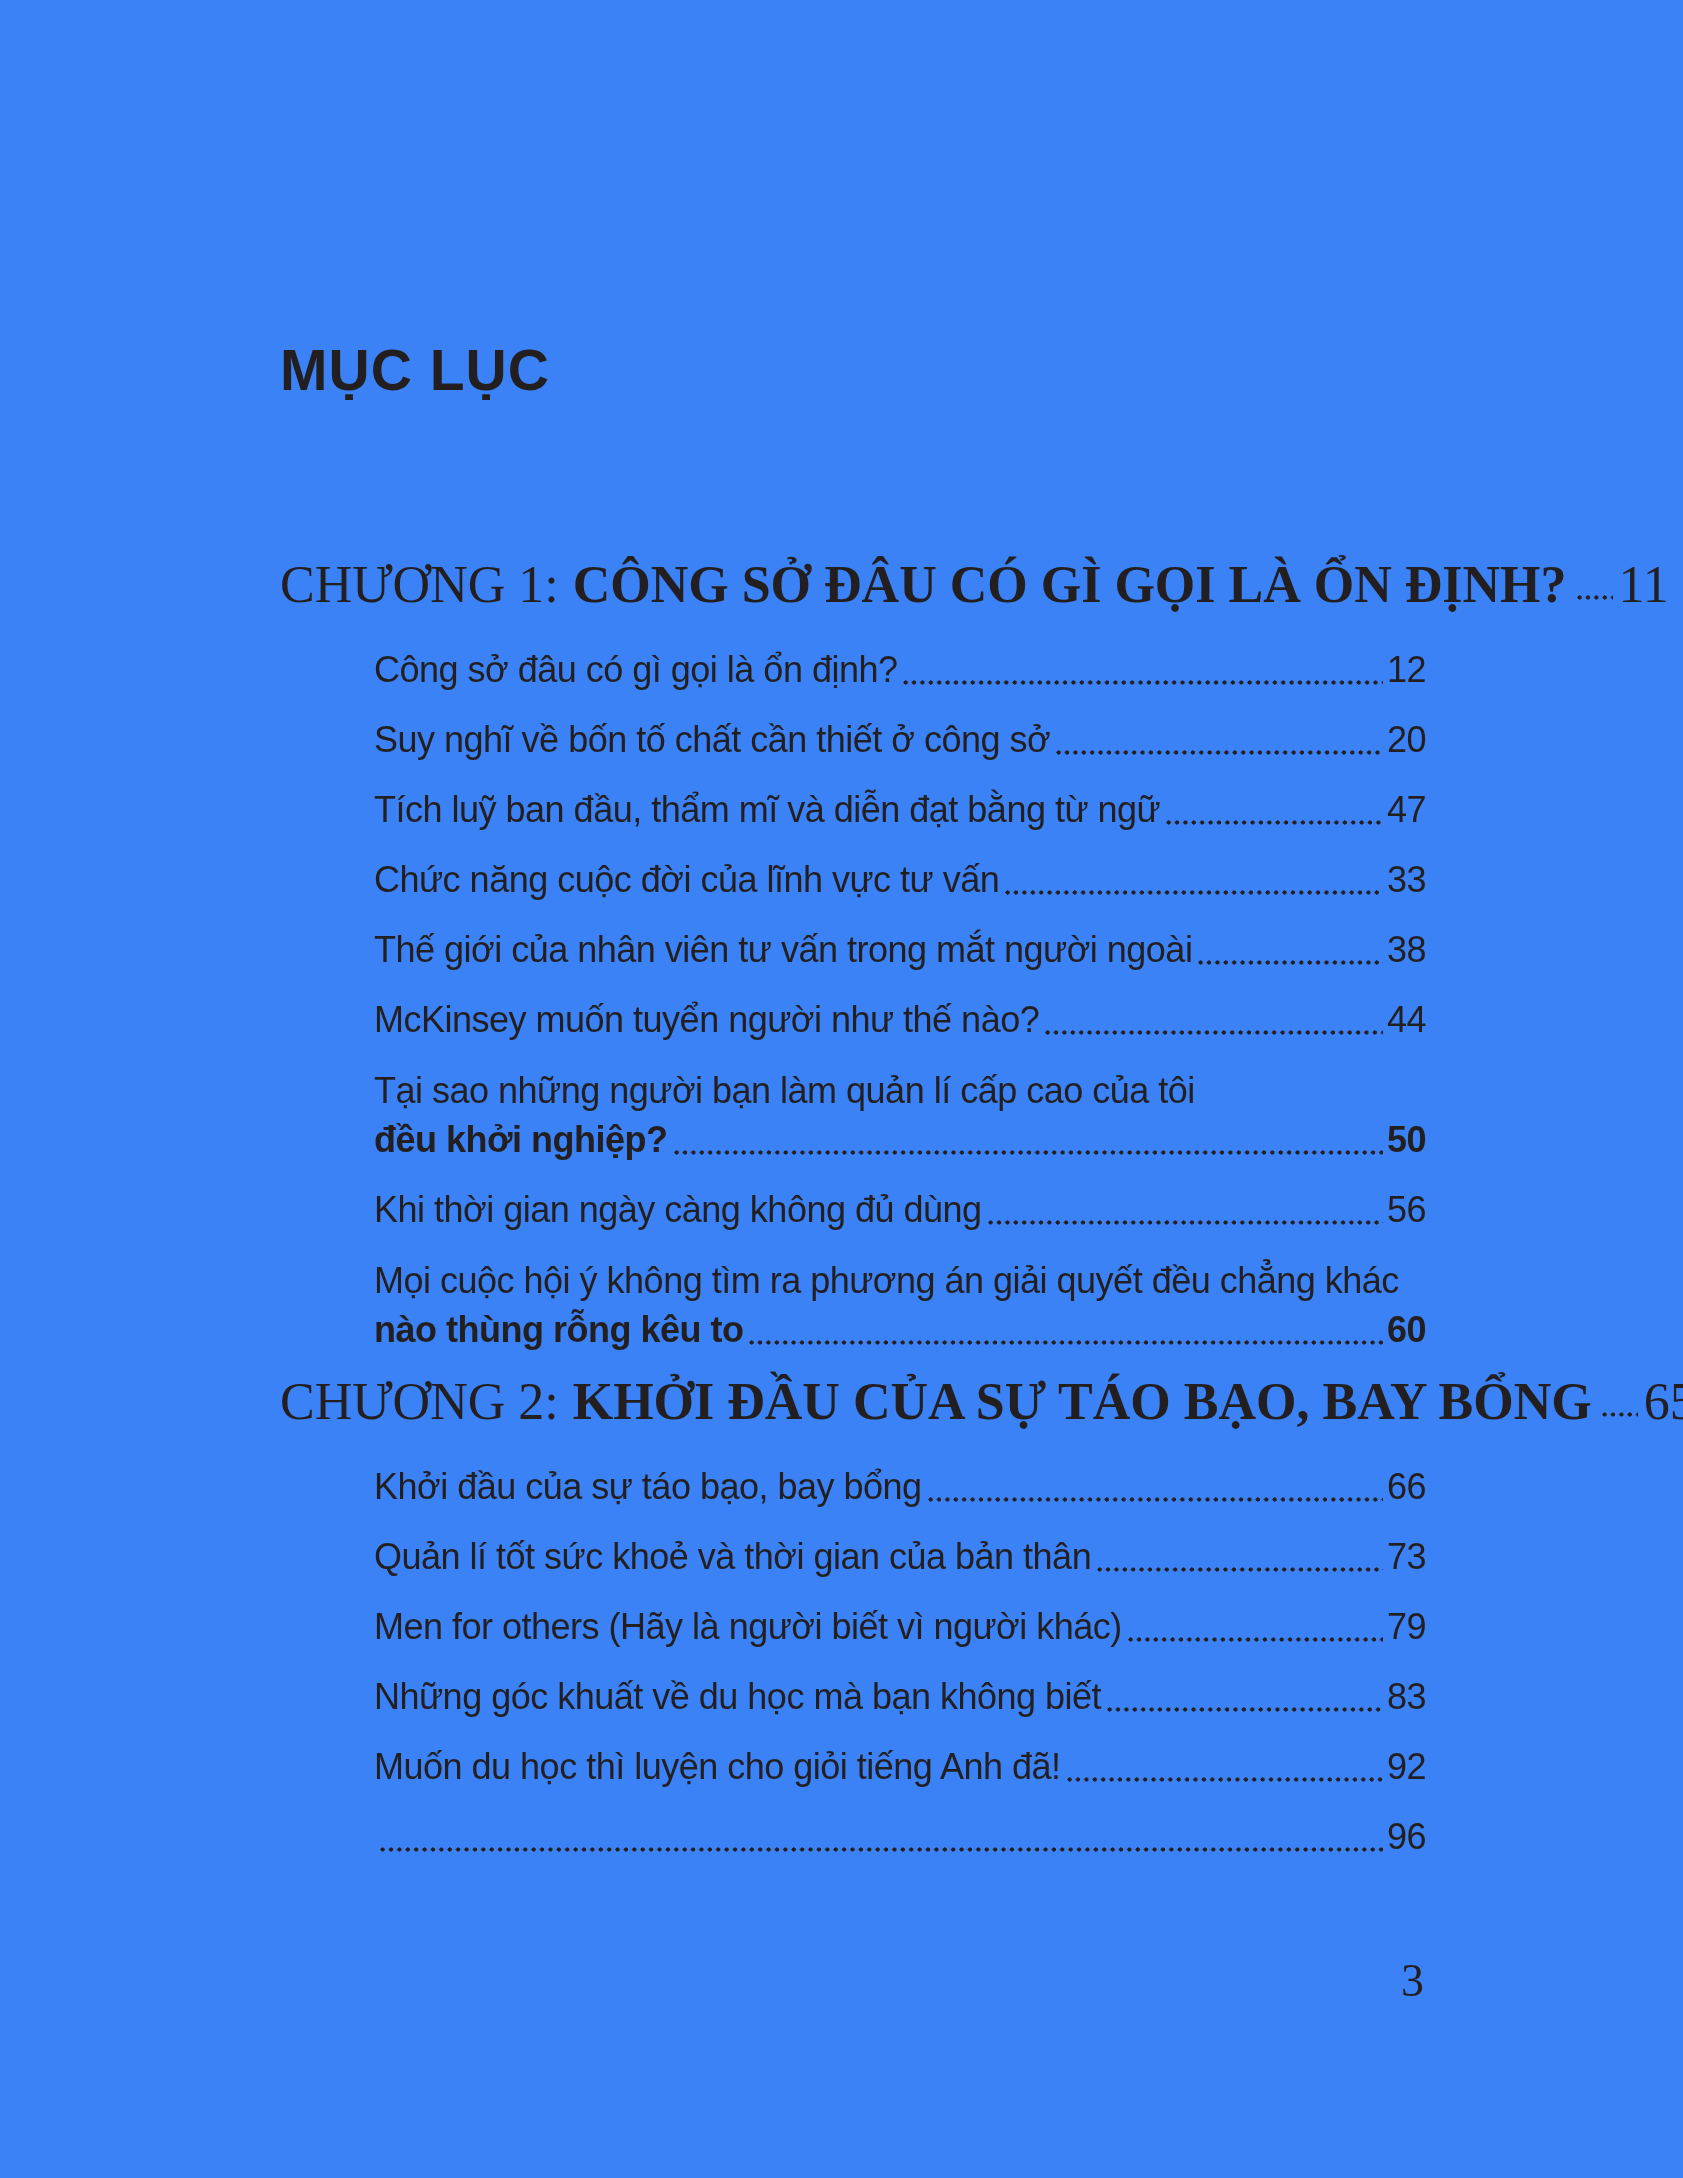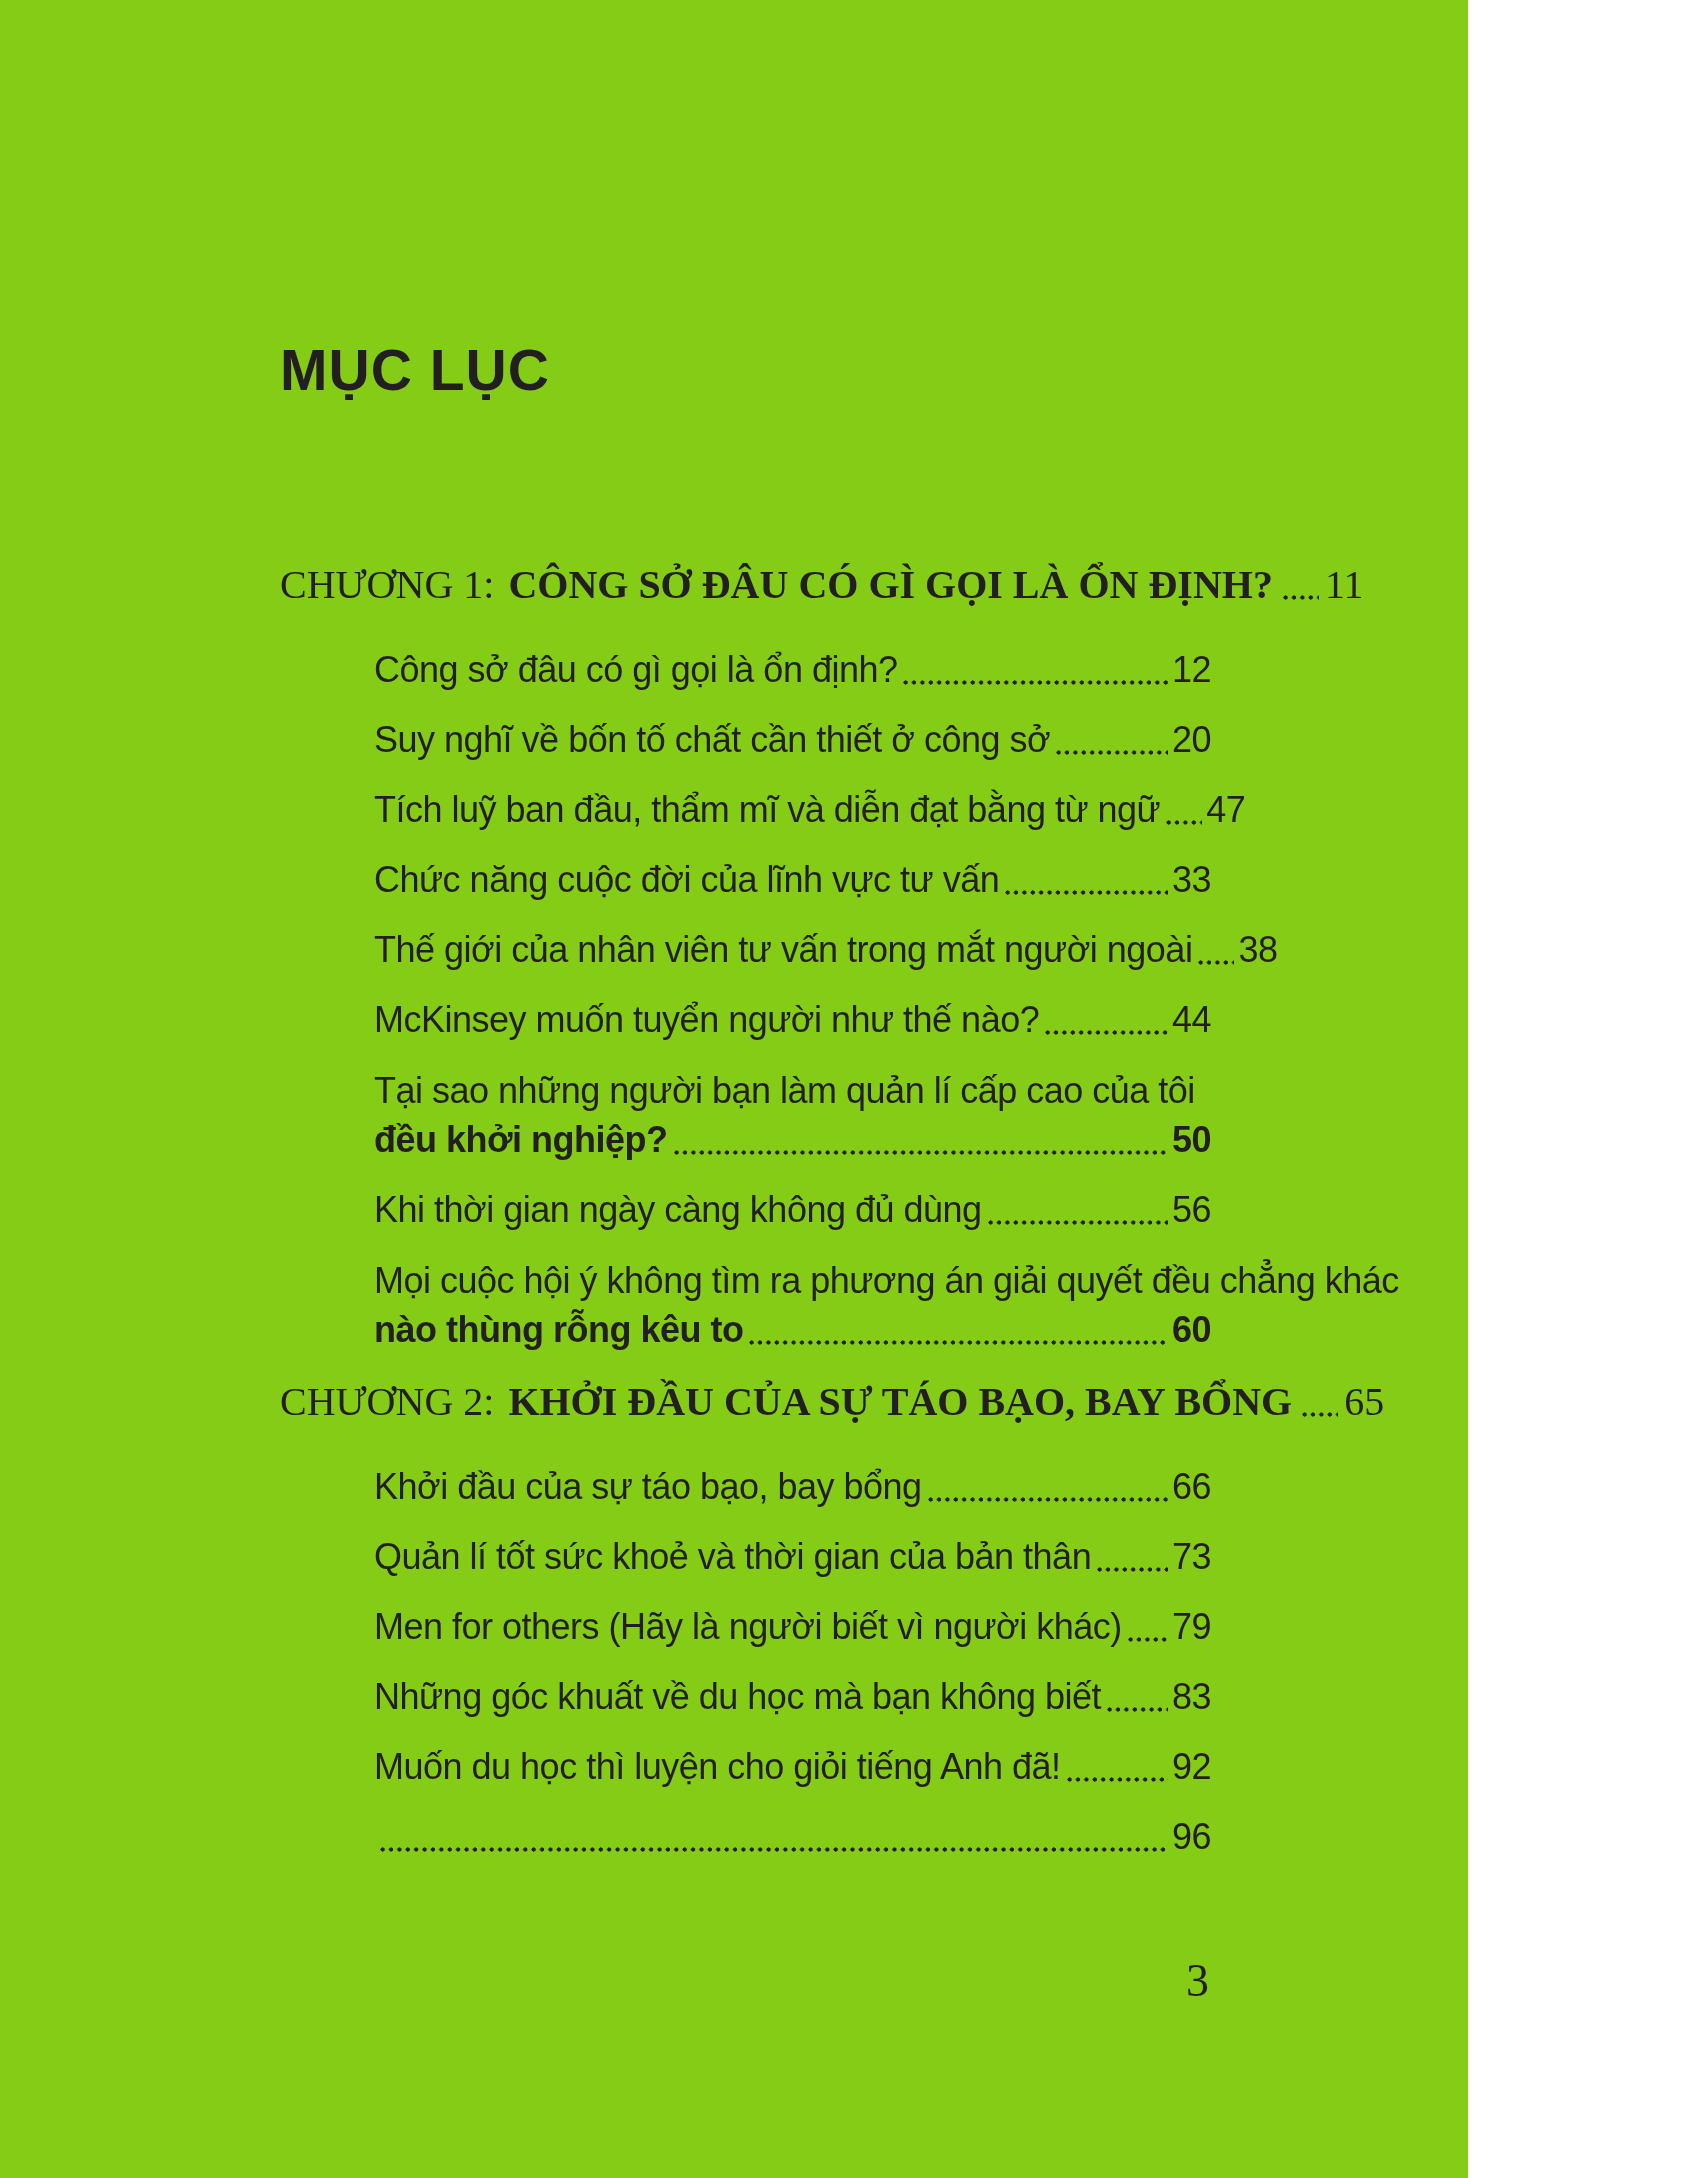--- a/index.html
+++ b/index.html
@@ -1,39 +1,39 @@
 <!DOCTYPE html>
 <html lang="vi"><head>
 <meta charset="utf-8">
 <style>
   html, body { margin: 0; padding: 0; background: #ffffff; }
   .page {
     position: relative;
-    width: 1468px;
+    width: 1683px;
     height: 2178px;
-    background: #84cc16;
+    background: #3b82f6;
     color: #231f20;
     overflow: hidden;
   }
   .content { padding: 337px 257px 0 280px; }
 
   .title {
     font-family: "Liberation Sans", "DejaVu Sans", sans-serif;
     font-weight: 700;
     font-size: 57px;
     line-height: 67px;
     letter-spacing: 1px;
     margin: 0 0 155px 0;
   }
 
   .chapter-heading {
     display: flex;
     align-items: baseline;
     font-family: "Liberation Serif", "DejaVu Serif", serif;
-    font-size: 40px;
+    font-size: 52px;
     line-height: 51px;
     white-space: nowrap;
   }
   .chapter2 { margin-top: 8px; }
   .ch-label { margin-right: 14px; font-weight: 400; }
   .ch-title { font-weight: 700; }
   .ch-page { flex: 0 0 auto; margin-left: 2px; text-align: center; }
 
   .entries { margin-top: 36px; padding-left: 94px; }
 

